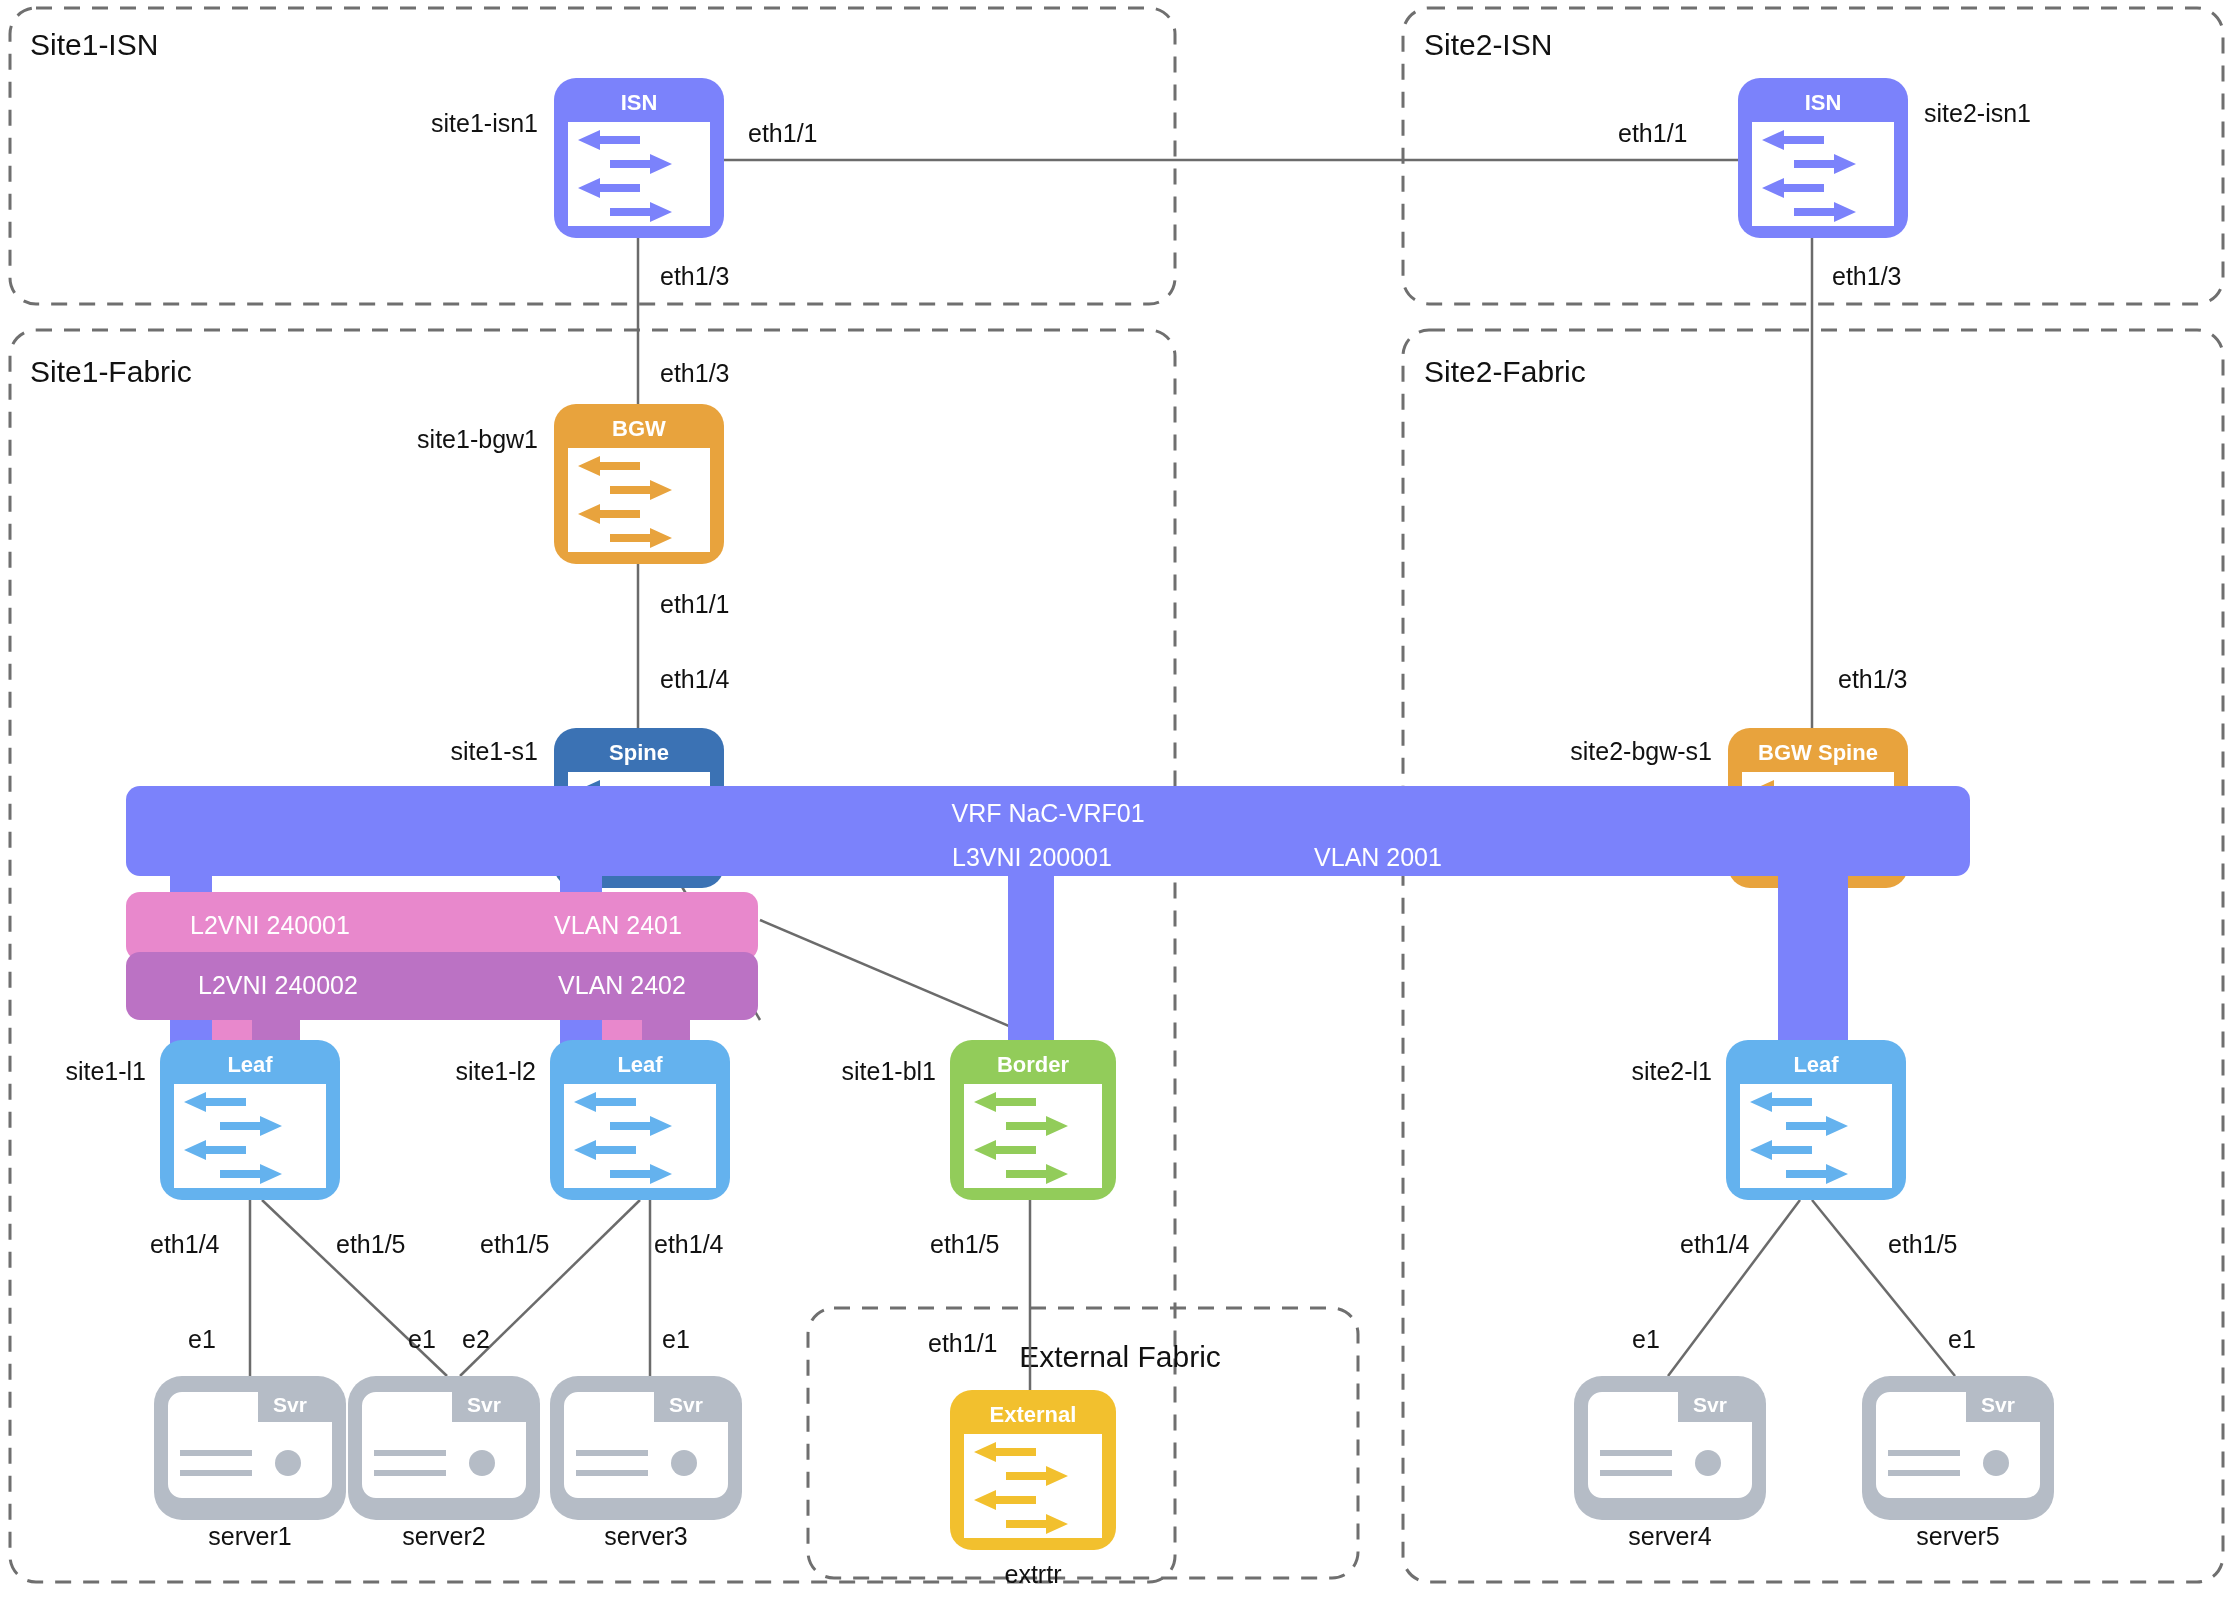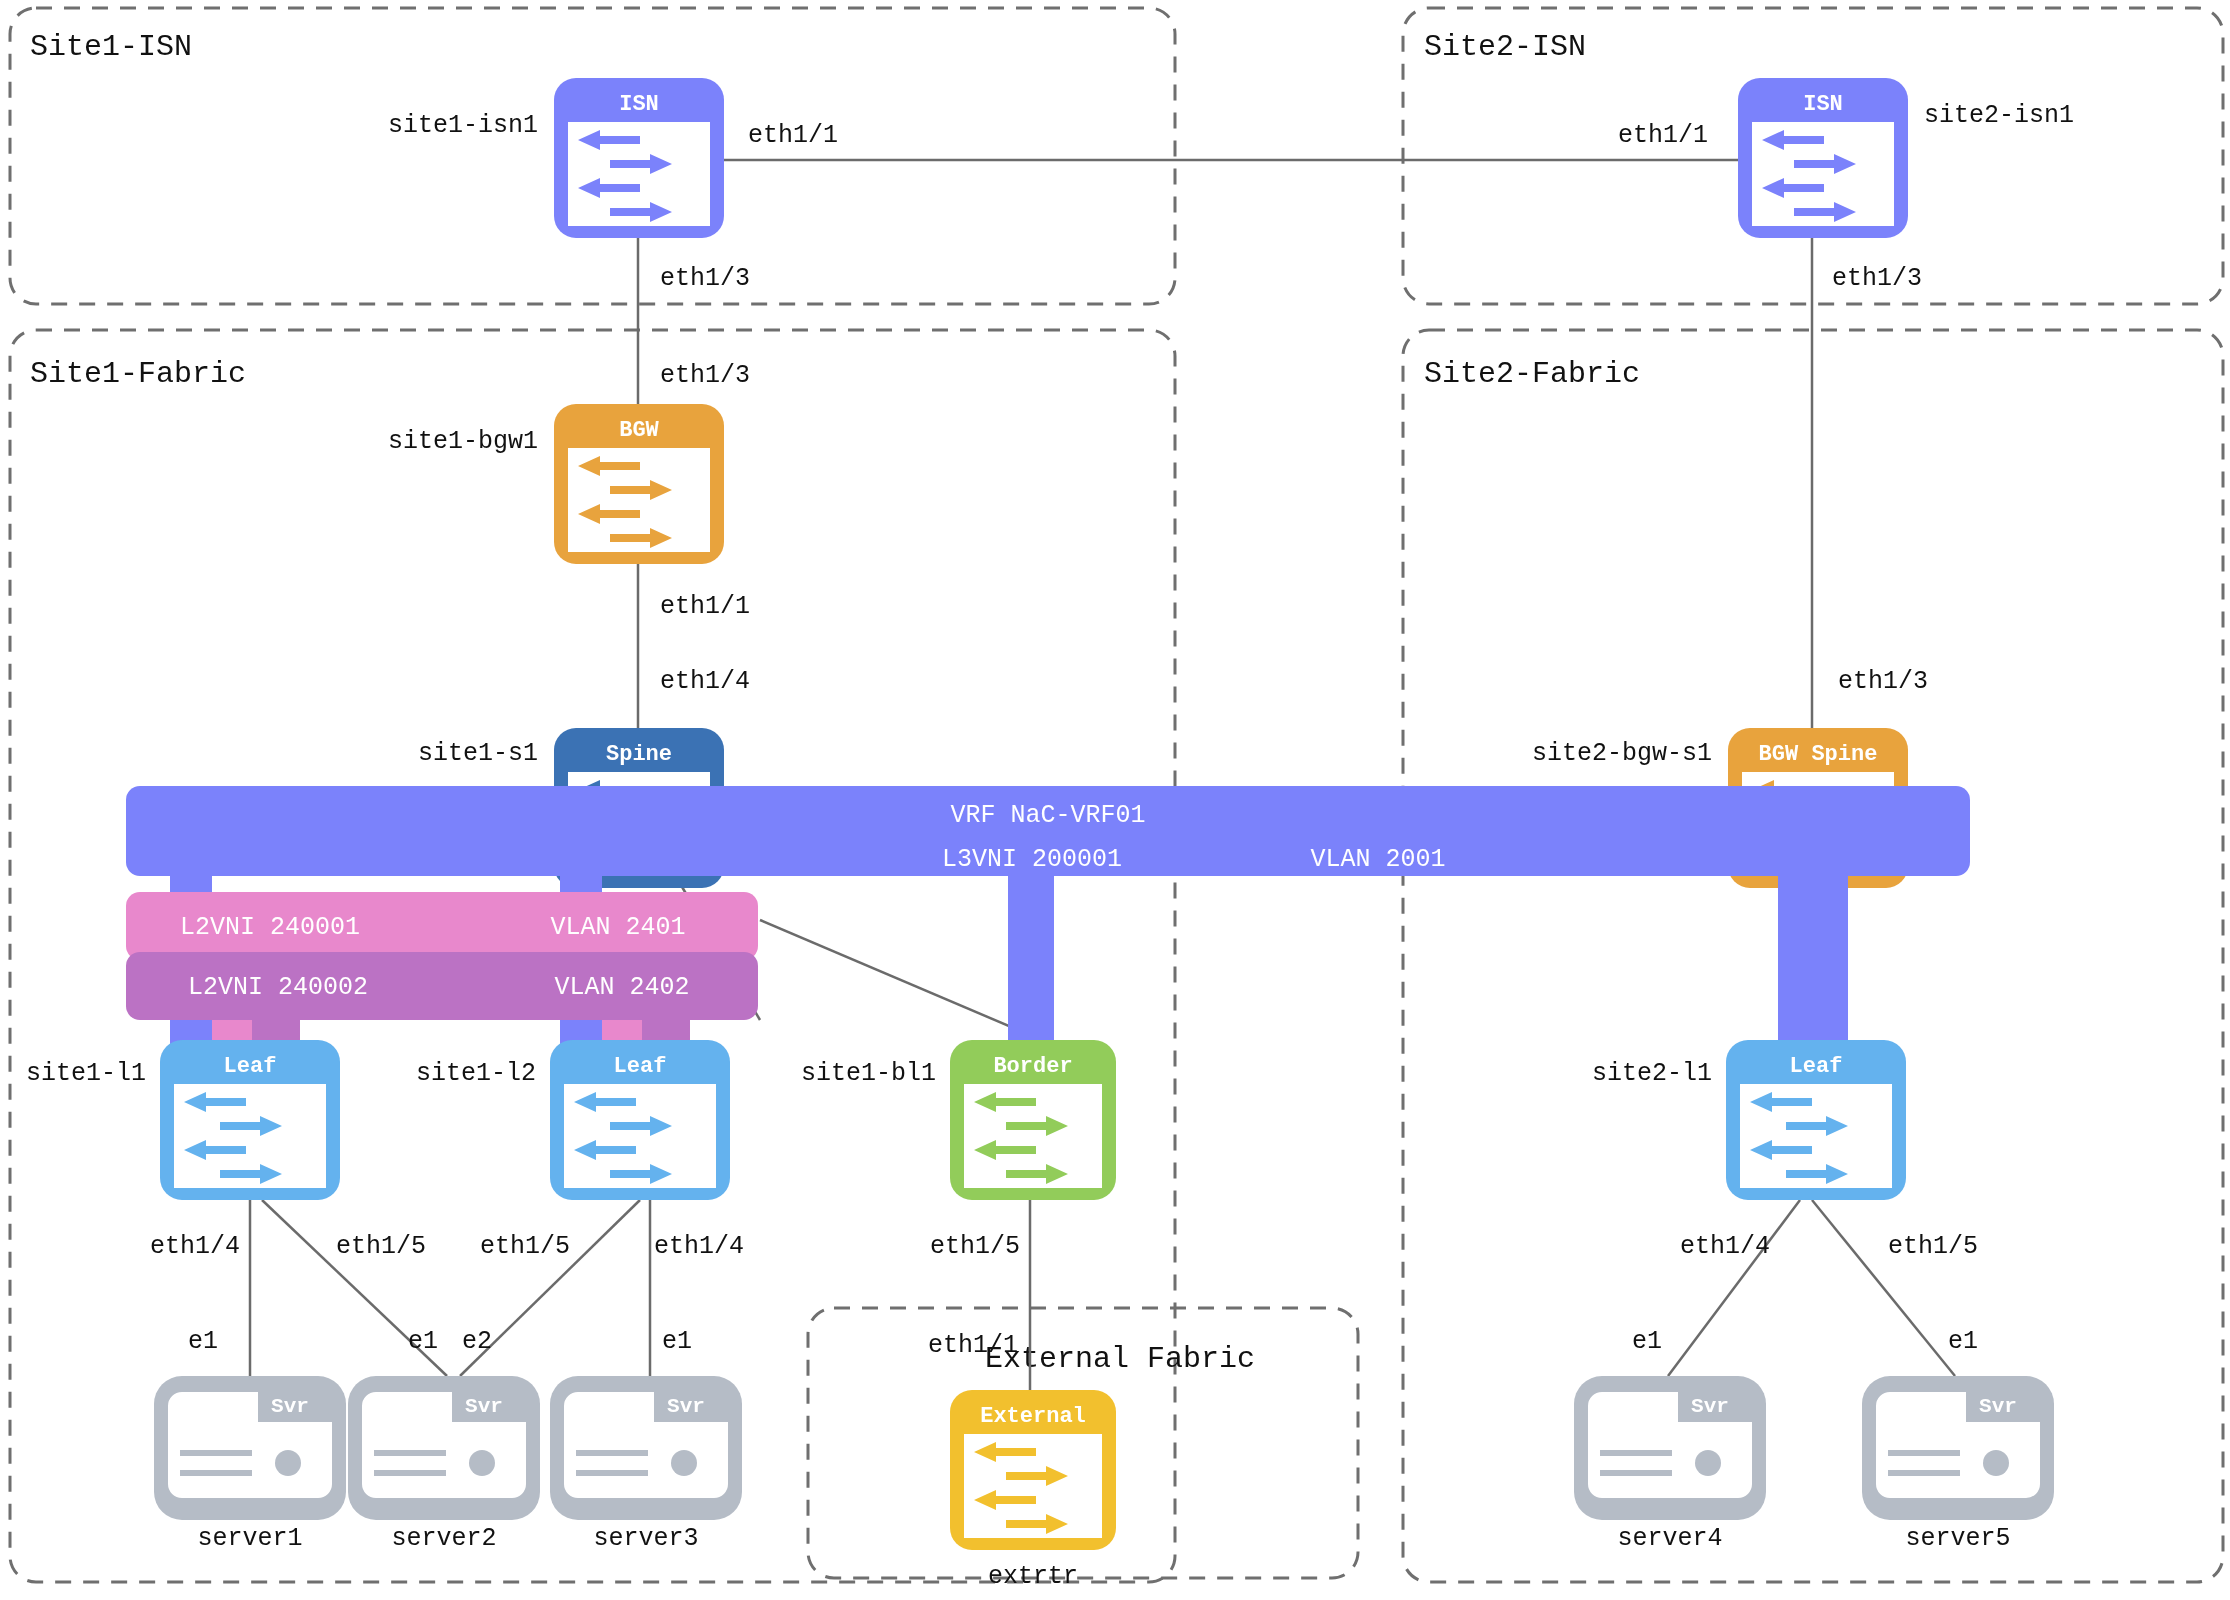--- a/index.html
+++ b/index.html
@@ -1,18 +1,18 @@
 <!DOCTYPE html>
 <html><head>
 <meta charset="utf-8">
 <style>
   html,body{margin:0;padding:0;background:#ffffff;}
   body{width:2230px;height:1600px;overflow:hidden;
        font-family:"Liberation Sans","DejaVu Sans",sans-serif;}
-  #stage{position:relative;width:2230px;height:1344px;font-family:Liberation Mono, monospace;}
+  #stage{position:relative;width:2230px;height:1344px;}
   svg#canvas{position:absolute;left:0;top:0;width:2230px;height:1600px;}
   .grp-title{font-size:30px;fill:#111111;}
   .nodename{font-size:25px;fill:#111111;}
   .iflabel{font-size:25px;fill:#111111;}
   .devlabel{font-size:22px;font-weight:bold;fill:#ffffff;}
   .ovl{font-size:25px;fill:#ffffff;}
   .srvlabel{font-size:25px;fill:#111111;}
   .svrtag{font-size:21px;font-weight:bold;fill:#ffffff;}
 </style>
 </head>

